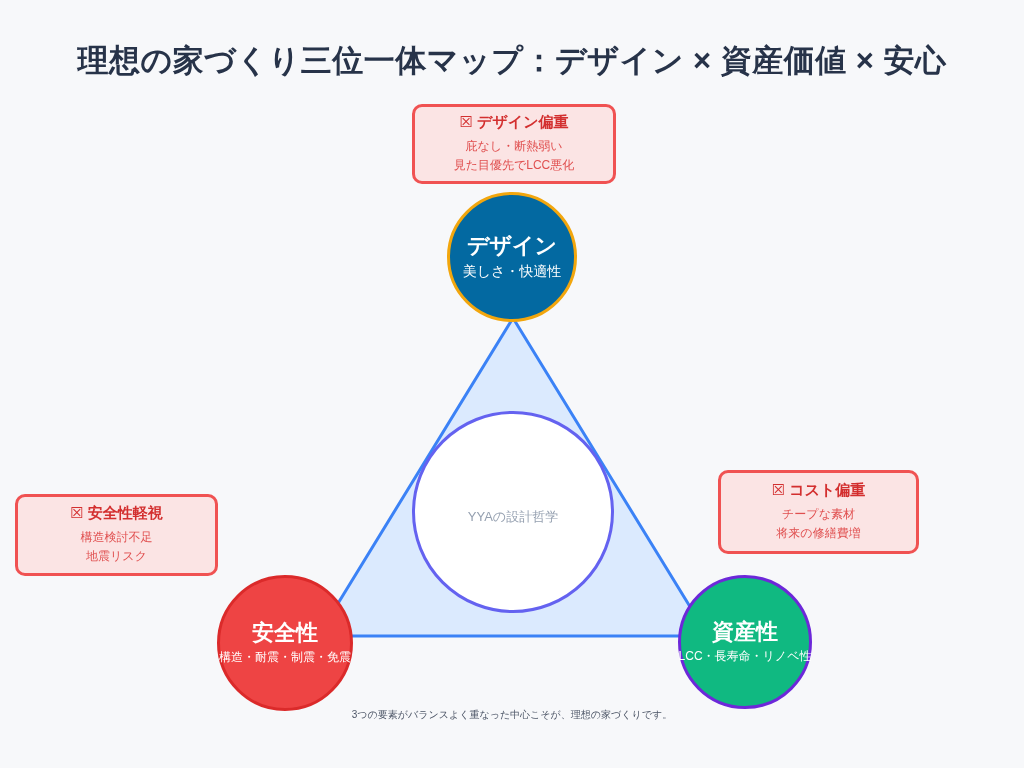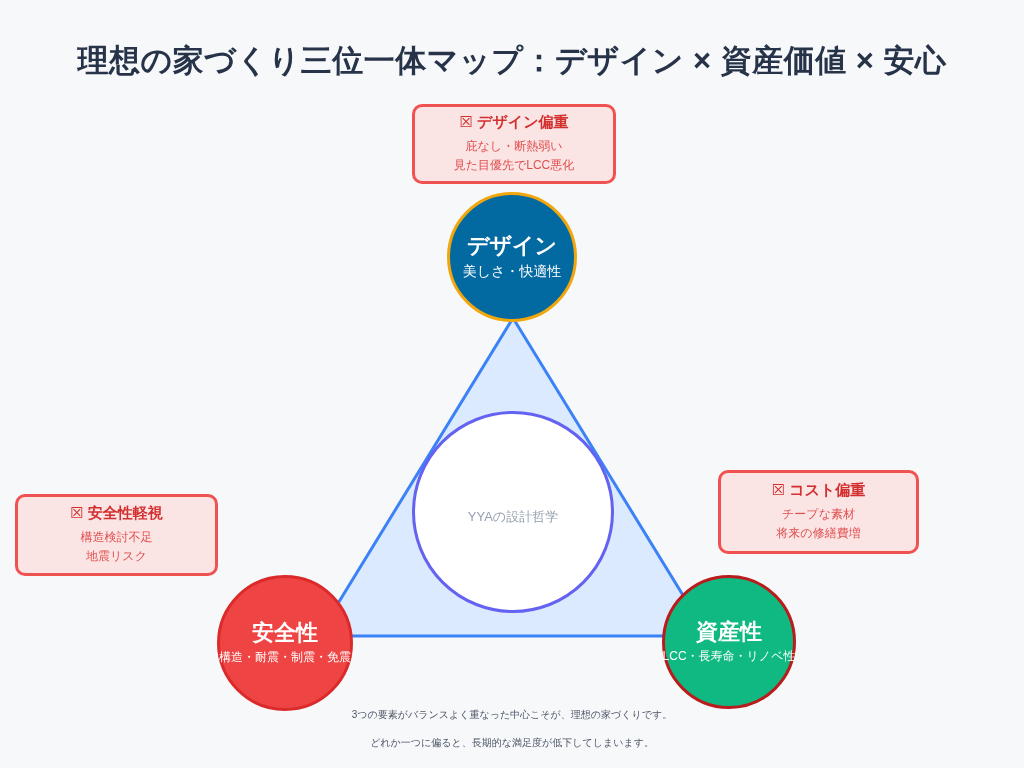--- a/index.html
+++ b/index.html
@@ -82,22 +82,22 @@
   .node-design {
     left: 447px; top: 192px; width: 130px; height: 130px;
     background: #0369a1; border: 3px solid #f2a60d;
   }
   .node-design .node-sub { font-size: 14px; font-family: Liberation Serif, serif; }
   .node-safety {
     left: 217px; top: 575px; width: 136px; height: 136px;
     background: #ee4444; border: 3px solid #db2a2a; text-align: center;
   }
   .node-asset {
-    left: 662px; top: 575px; width: 134px; height: 134px;
-    background: #10b981; border: 3px solid #b91c1c;
+    left: 678px; top: 575px; width: 134px; height: 134px;
+    background: #10b981; border: 3px solid #6d28d9;
   }
 
   
   .warn {
     position: absolute;
     background: #fbe4e4;
     border: 3px solid #f05252;
     border-radius: 10px;
     z-index: 4;
     display: flex;
@@ -188,15 +188,14 @@
   <div class="warn warn-cost">
     <div class="warn-title">
       <span>☒</span>
       <span>コスト偏重</span>
     </div>
     <div class="warn-line">チープな素材</div>
     <div class="warn-line">将来の修繕費増</div>
   </div>
 
   <div class="footer-line footer-line-1">3つの要素がバランスよく重なった中心こそが、理想の家づくりです。</div>
-  <div class="footer-line footer-line-2">どれか一つに偏ると、長期的な満足度が低下してしまいます。</div>
 
 </div>
 
 </body></html>

